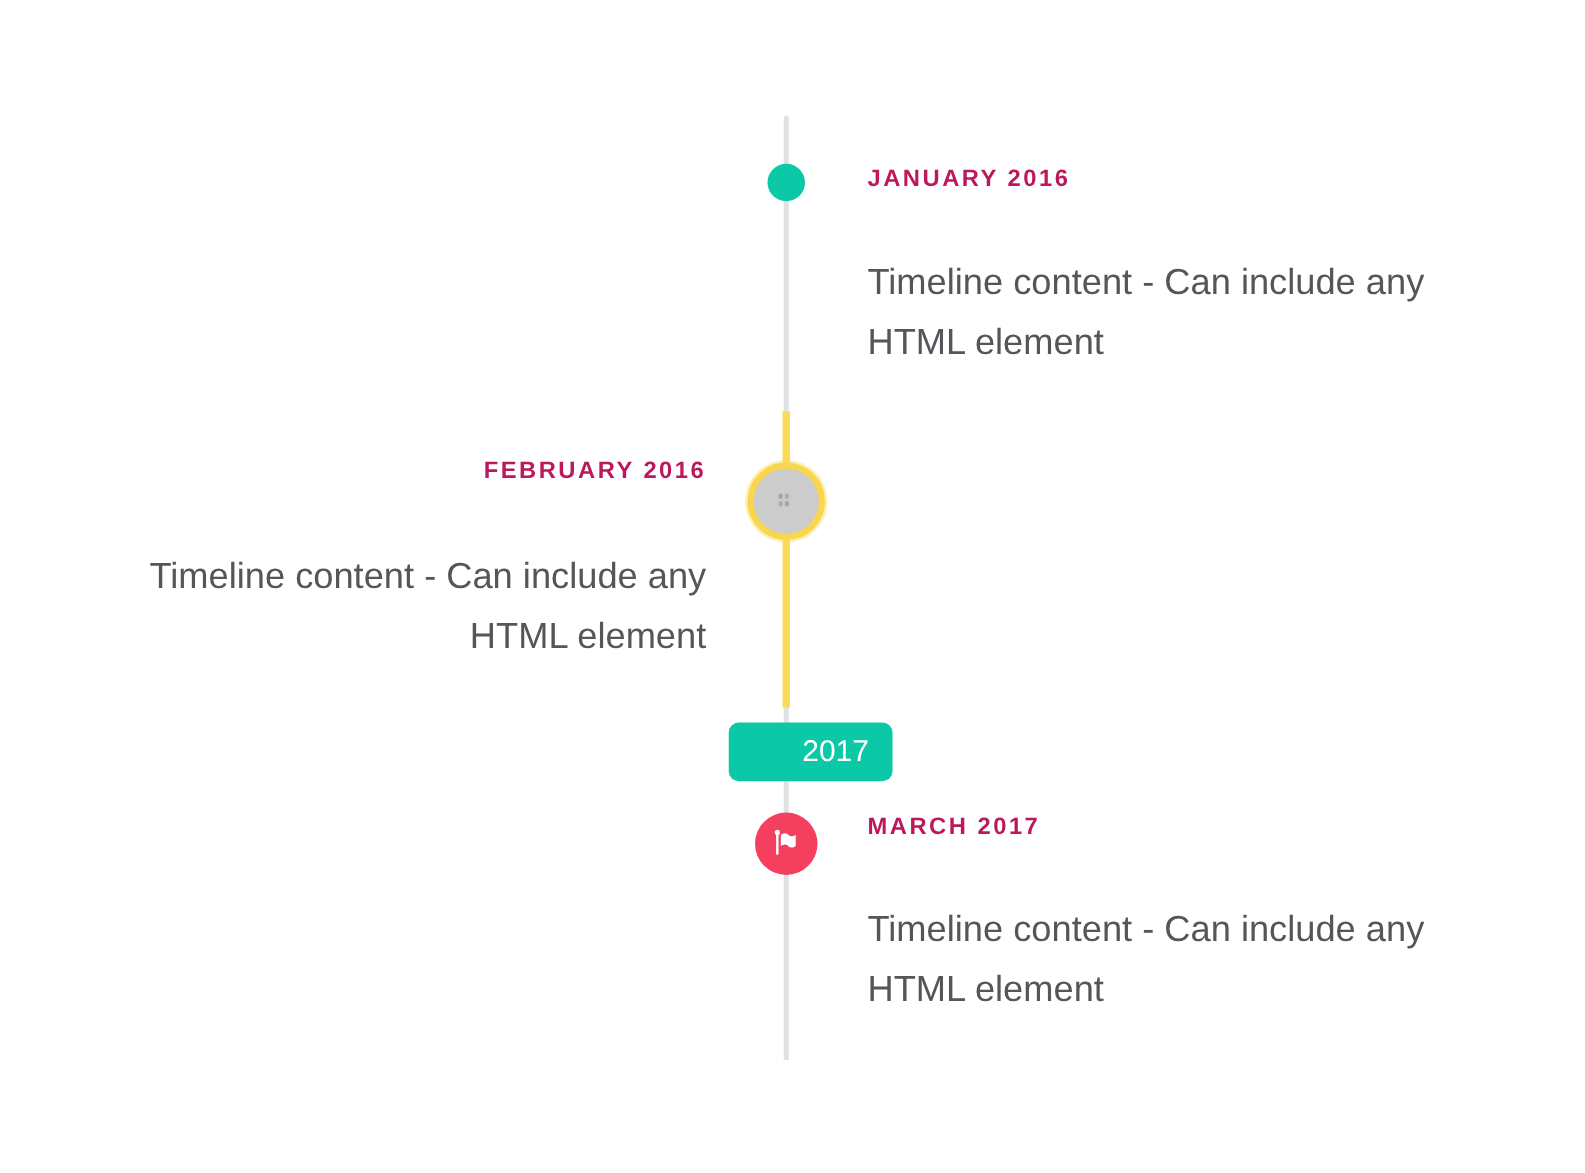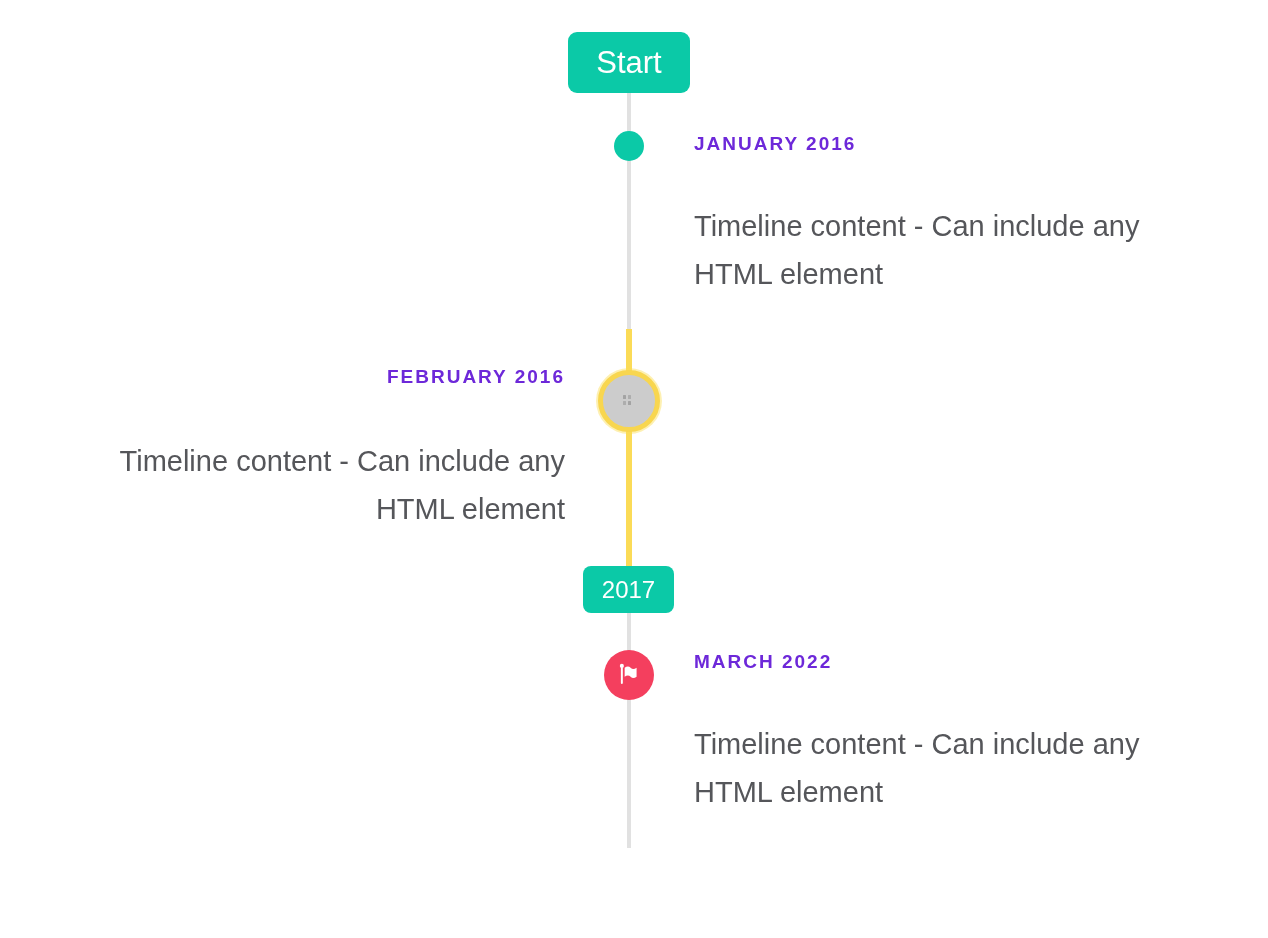--- a/index.html
+++ b/index.html
@@ -39,21 +39,21 @@
     position: absolute;
     z-index: 4;
     background: #0bc9a7;
     color: #ffffff;
     display: flex;
     align-items: center;
     justify-content: center;
     border-radius: 9px;
   }
   .badge.start { left: 568px; top: 32px;  width: 122px; height: 61px; font-size: 31px; }
-  .badge.year  { left: 583px; top: 566px; width: 91px;  height: 47px; font-size: 24px; border-radius: 8px; }
+  .badge.year  { left: 583px; top: 578px; width: 91px;  height: 47px; font-size: 24px; border-radius: 8px; padding-left: 40px; }
   .badge.end   { left: 576px; top: 848px; width: 101px; height: 62px; font-size: 31px; }
 
   
   .marker-dot {
     position: absolute;
     left: 614px; top: 131px;
     width: 30px; height: 30px;
     border-radius: 50%;
     background: #0bc9a7;
     z-index: 3;
@@ -81,21 +81,21 @@
     display: flex;
     align-items: center;
     justify-content: center;
   }
   
   .entry-date {
     position: absolute;
     font-size: 19px;
     font-weight: bold;
     letter-spacing: 2px;
-    color: #6d28d9;
+    color: #be185d;
     z-index: 3;
     white-space: nowrap;
   }
   .entry-content {
     position: absolute;
     width: 525px;
     font-size: 29px;
     line-height: 48px;
     color: #55565a;
     z-index: 3;
@@ -113,21 +113,20 @@
   svg { display: block; }
 </style>
 </head>
 <body>
 
 <div class="stage">
 
   <div class="tl-line"></div>
   <div class="tl-line-highlight"></div>
 
-  <div class="badge start">Start</div>
 
   <div class="marker-dot"></div>
   <div class="entry-date date-jan">JANUARY 2016</div>
   <div class="entry-content content-jan">Timeline content - Can include any HTML element</div>
 
   <div class="marker-image">
     <span>
       <svg width="18" height="16" viewBox="0 0 18 16">
         <g fill="#a3a3a3">
           <rect x="3" y="2" width="3" height="4" rx="0.5"></rect>
@@ -145,17 +144,17 @@
 
   <div class="marker-flag">
     <span>
       <svg width="26" height="26" viewBox="0 0 24 24" fill="#ffffff">
         <circle cx="5.4" cy="3.6" r="1.9"></circle>
         <rect x="4.5" y="4.6" width="1.8" height="15.6" rx="0.9"></rect>
         <path d="M8 5.3 c2-1.5 4-1.5 5.5 0 c1.5 1.5 3.5 1.5 5.5 0 v8.4 c-2 1.5-4 1.5-5.5 0 c-1.5-1.5-3.5-1.5-5.5 0 z"></path>
       </svg>
     </span>
   </div>
-  <div class="entry-date date-mar">MARCH 2022</div>
+  <div class="entry-date date-mar">MARCH 2017</div>
   <div class="entry-content content-mar">Timeline content - Can include any HTML element</div>
 
 
 </div>
 
 </body></html>

